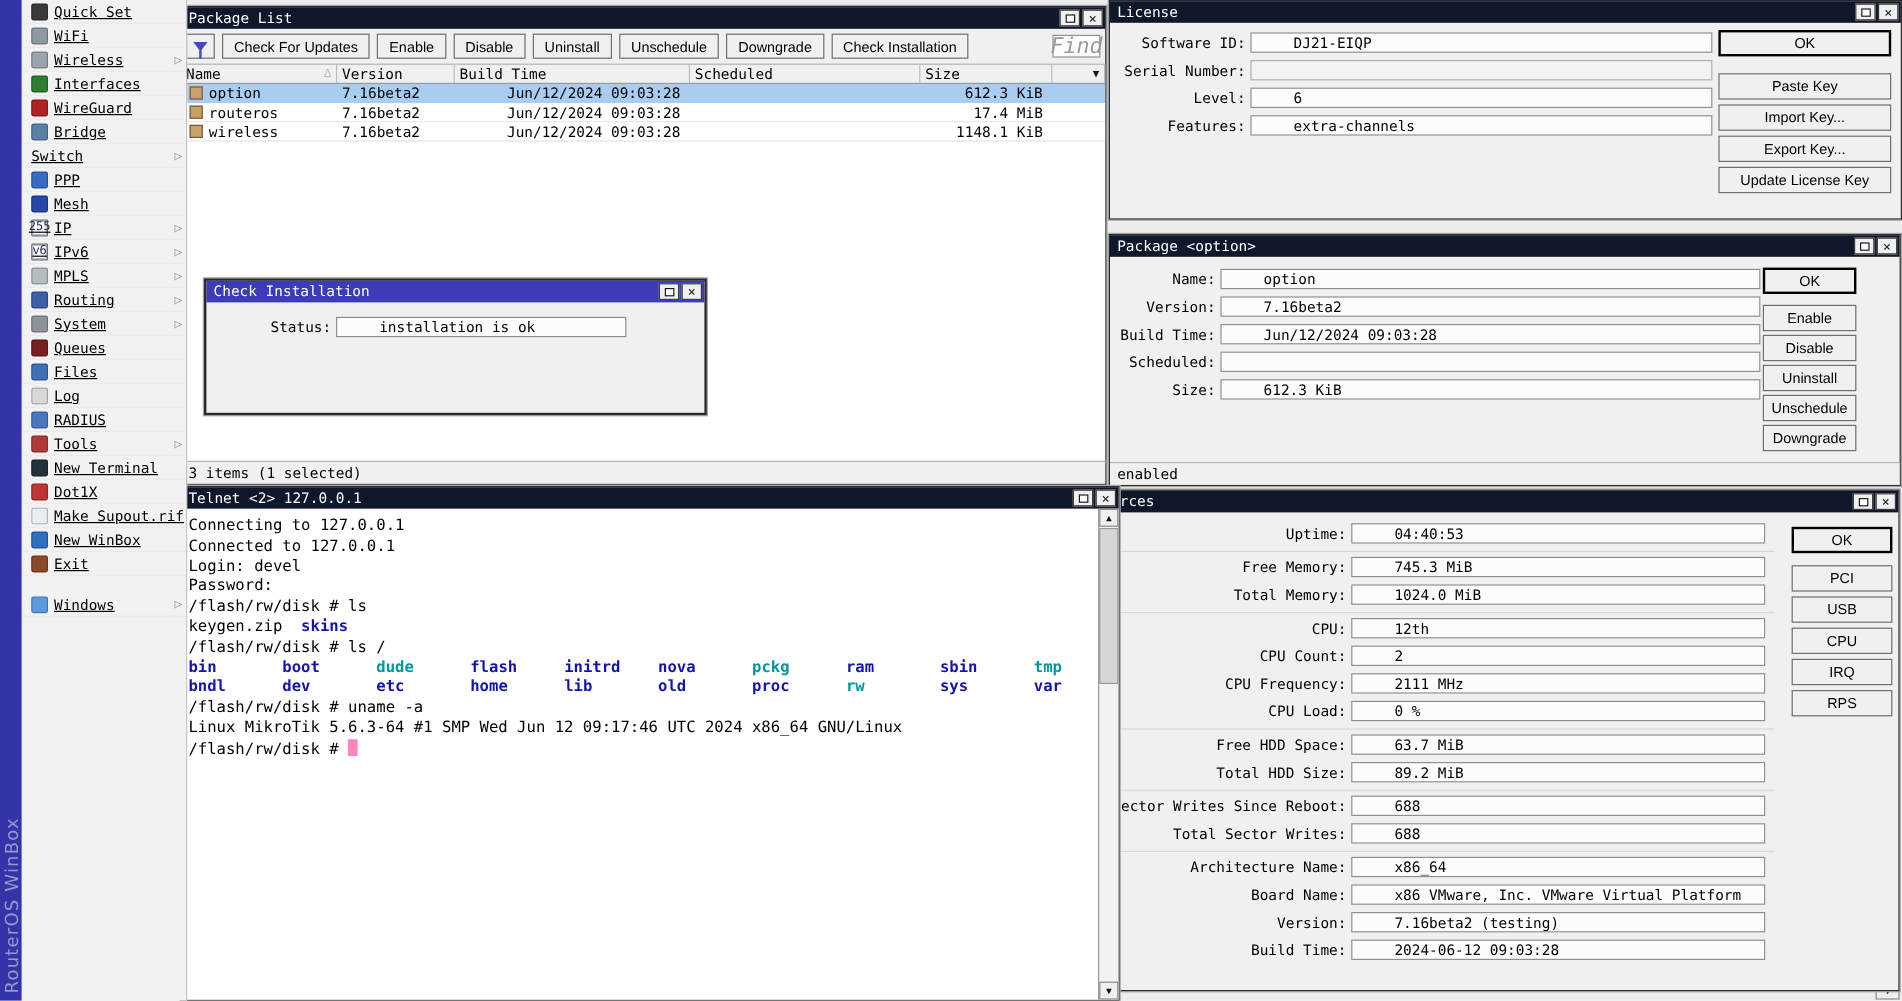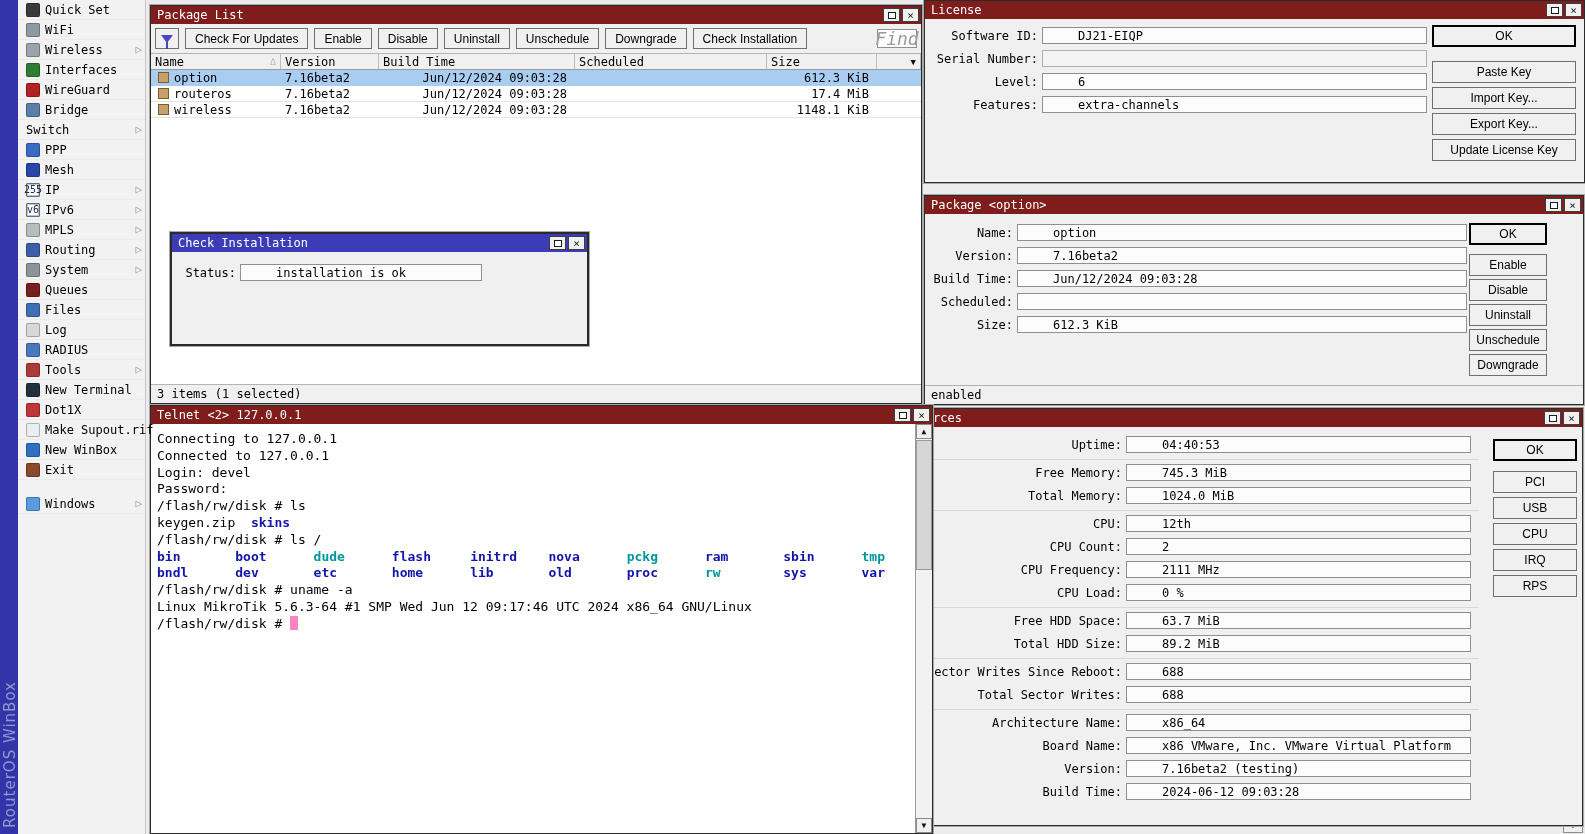--- a/index.html
+++ b/index.html
@@ -6,34 +6,34 @@
   body{font-family:"DejaVu Sans Mono", monospace; font-size:12px; color:#000;}
   #stage{position:relative;width:1585px;height:834px;overflow:hidden;background:#ececec;}
   *{box-sizing:border-box;}
 
   
   .brand-strip{position:absolute;left:0;top:0;width:18px;height:834px;background:#3434a8;z-index:40;}
   .brand-text{position:absolute;bottom:6px;left:1px;writing-mode:vertical-rl;transform:rotate(180deg);
     color:#9298d0;font-size:15px;letter-spacing:1px;font-family:"DejaVu Sans", sans-serif;}
 
   
-  #sidebar{position:absolute;left:18px;top:0;width:128px;height:834px;background:#f2f2f2;
-    border-right:1px solid #c6c6c6;z-index:39;}
+  #sidebar{position:absolute;left:18px;top:0;width:138px;height:834px;background:#f2f2f2;
+    border-right:1px solid #c6c6c6;z-index:39;text-decoration:underline;}
   .sb-item{position:relative;height:20px;display:flex;align-items:center;padding-left:8px;
     border-bottom:1px solid #ebebeb;cursor:default;}
   .sb-ico{width:14px;height:14px;flex:0 0 14px;margin-right:5px;border-radius:2px;
     box-shadow:inset 0 0 0 1px rgba(0,0,0,.25);display:flex;align-items:center;justify-content:center;}
   .sb-ico.txt{font-size:10px;color:#203050;background:#fff !important;border:1px solid #607080;border-radius:1px;}
   .sb-label{white-space:nowrap;}
   .sb-arrow{position:absolute;right:3px;color:#9a9a9a;font-size:11px;}
   .sb-spacer{height:14px;}
 
   
   .win{position:absolute;background:#f0f0f0;border:1px solid #2b2b2b;box-shadow:0 0 0 1px #a8a8a8;}
-  .tb{height:18px;display:flex;align-items:center;background:#7f1d1d;padding:0 2px 0 6px;}
+  .tb{height:18px;display:flex;align-items:center;background:#0f172a;padding:0 2px 0 6px;}
   .tb.active{background:#3c3cb8;}
   .tt{flex:1;color:#fff;font-size:12px;white-space:nowrap;overflow:hidden;}
   .wbtn{width:17px;height:14px;background:#f0f0f0;border:1px solid #3d3d3d;margin-left:2px;
     display:flex;align-items:center;justify-content:center;font-size:11px;line-height:1;color:#1c1c1c;cursor:default;}
   .maxglyph{display:block;width:8px;height:7px;border:1px solid #1c1c1c;background:#fff;}
 
   .fld{background:#fcfcfc;border:1px solid #8f8f8f;height:17px;font-size:12px;padding:0 4px;
     display:flex;align-items:center;white-space:nowrap;overflow:hidden;}
   .fld.disabled{background:#f3f3f3;border-color:#b0b0b0;}
   .btn{background:#f0f0f0;border:1px solid #6f6f6f;height:22px;display:flex;align-items:center;
@@ -506,21 +506,21 @@
 
   <section class="win" id="win-checkinst">
     <header class="tb active">
       <span class="tt">Check Installation</span>
       <span class="wbtn">
           <span class="maxglyph"></span>
         </span>
       <span class="wbtn">×</span>
     </header>
     <div class="body">
-      <div class="frow" style="width:320px;">
+      <div class="frow" style="width:320px;margin-left:40px;">
         <span class="flabel" style="width:52px;">Status:</span>
         <span class="fld" id="ci-field">installation is ok</span>
       </div>
     </div>
   </section>
 
   <span class="corner-scroll">▼</span>
 </div>
 
 </body></html>

